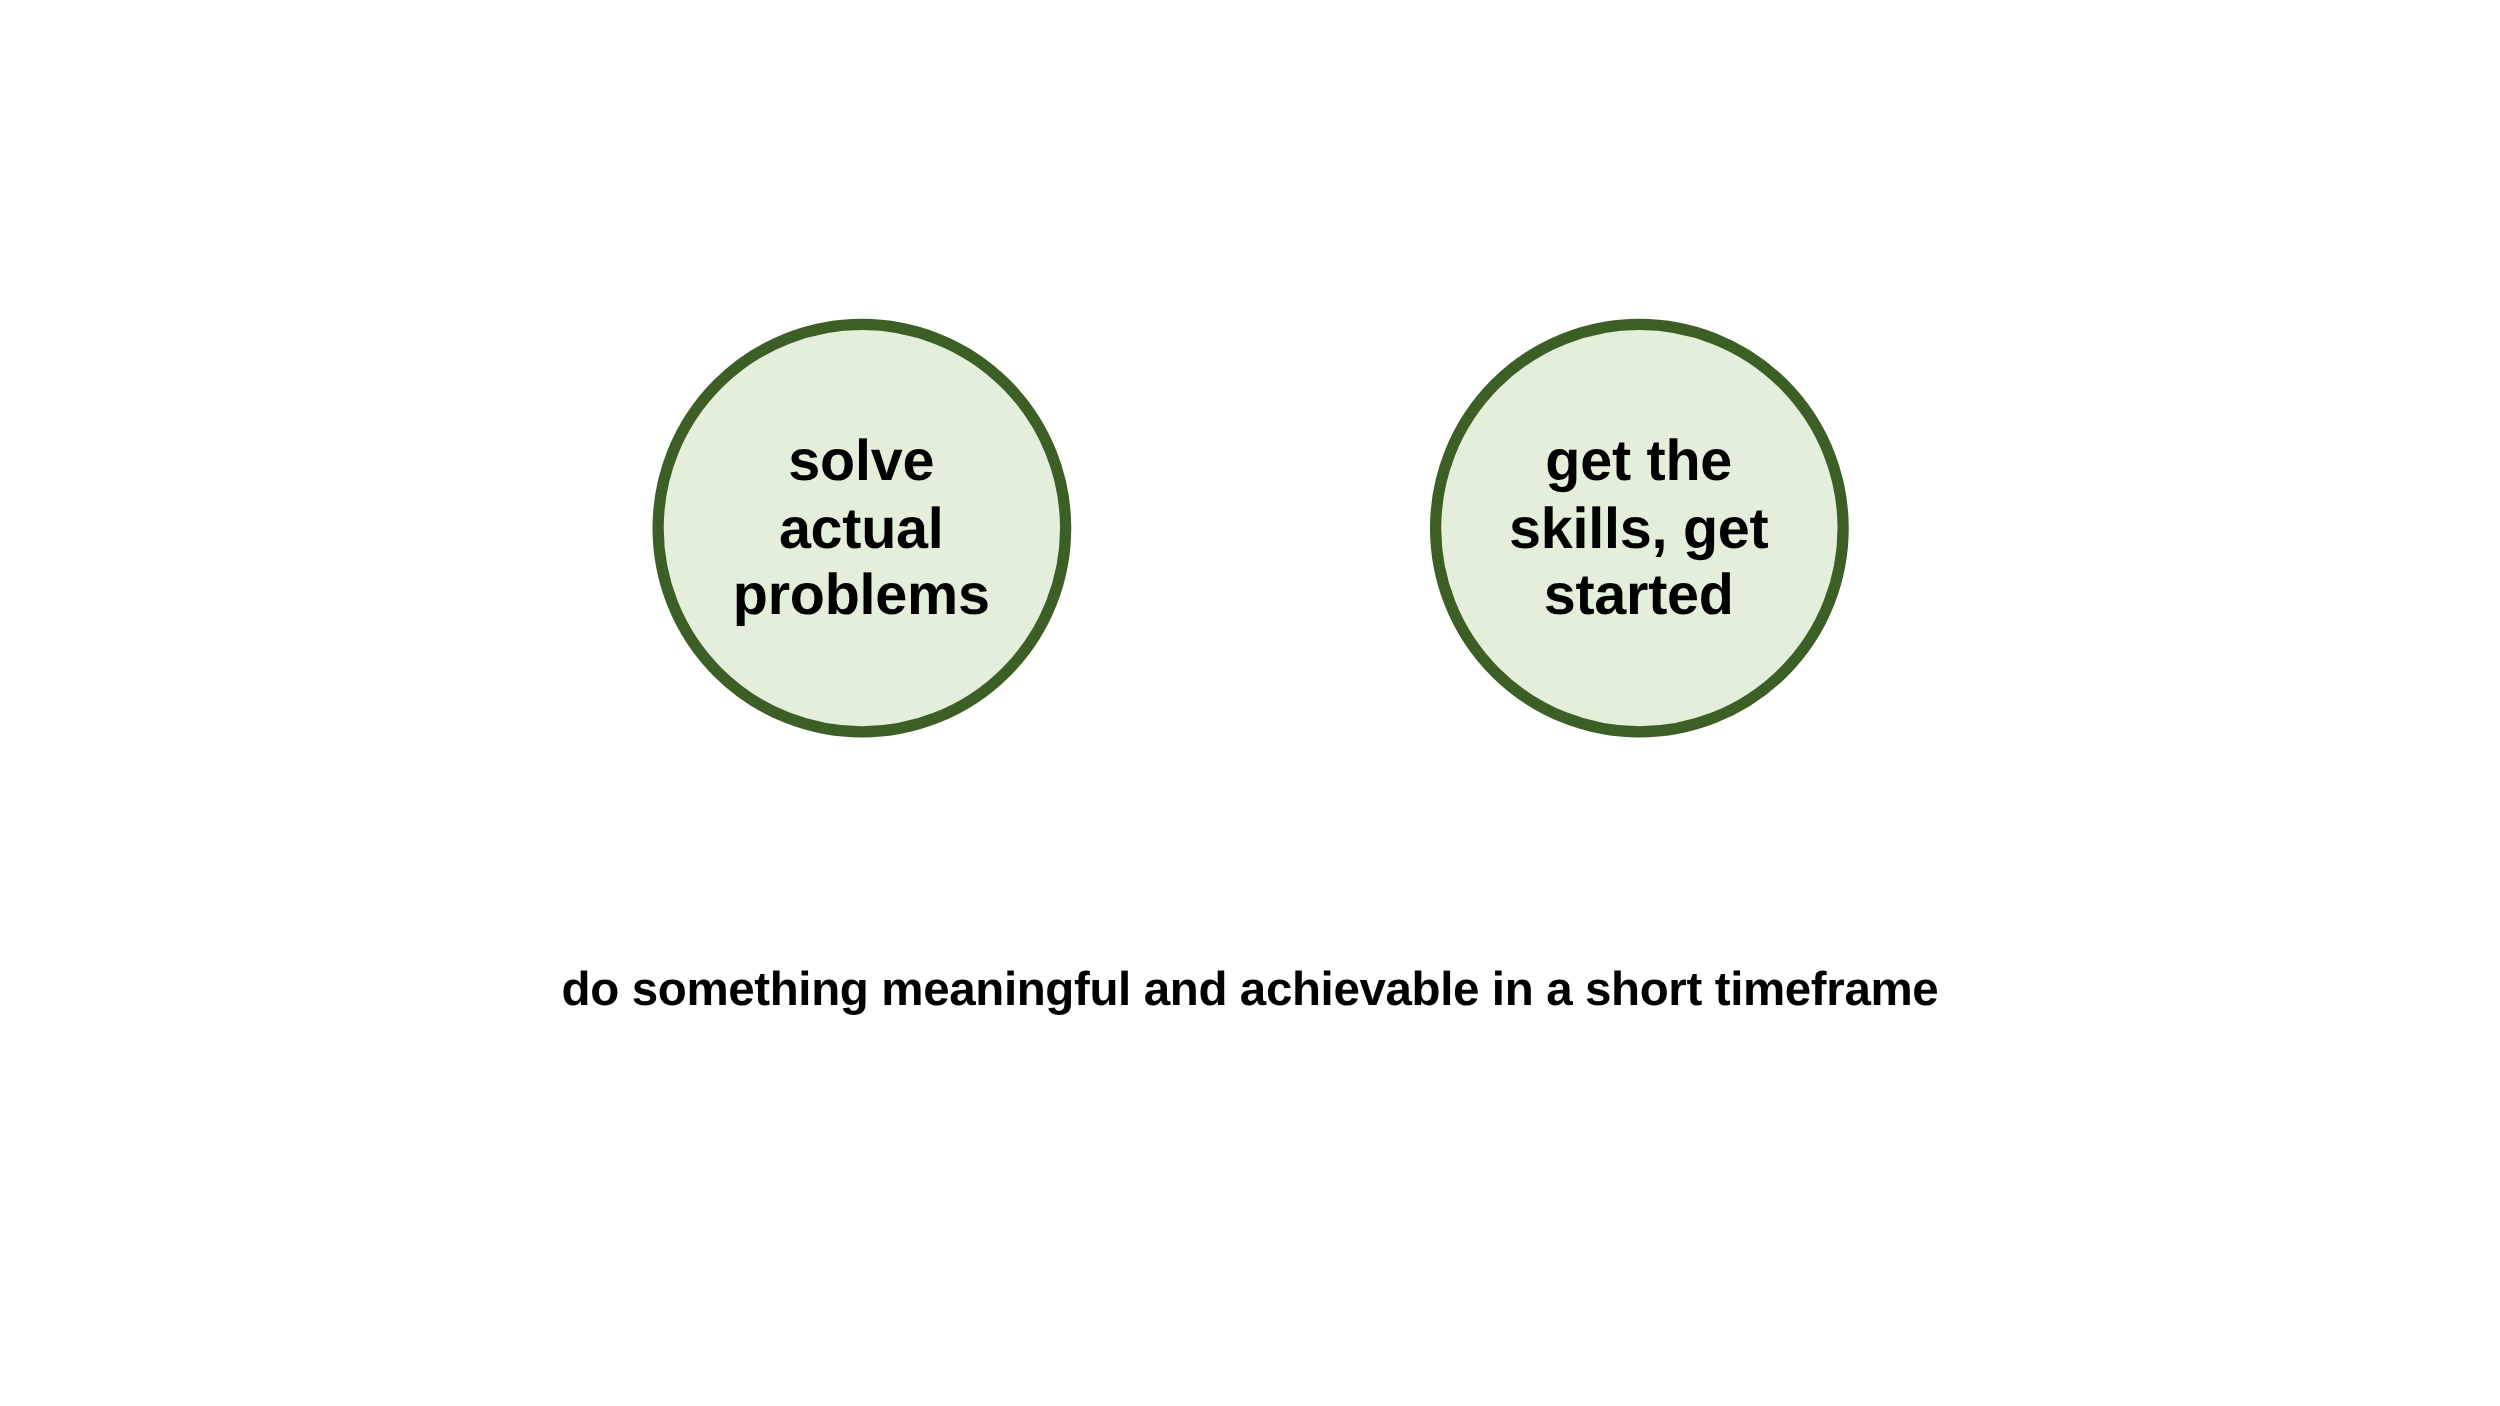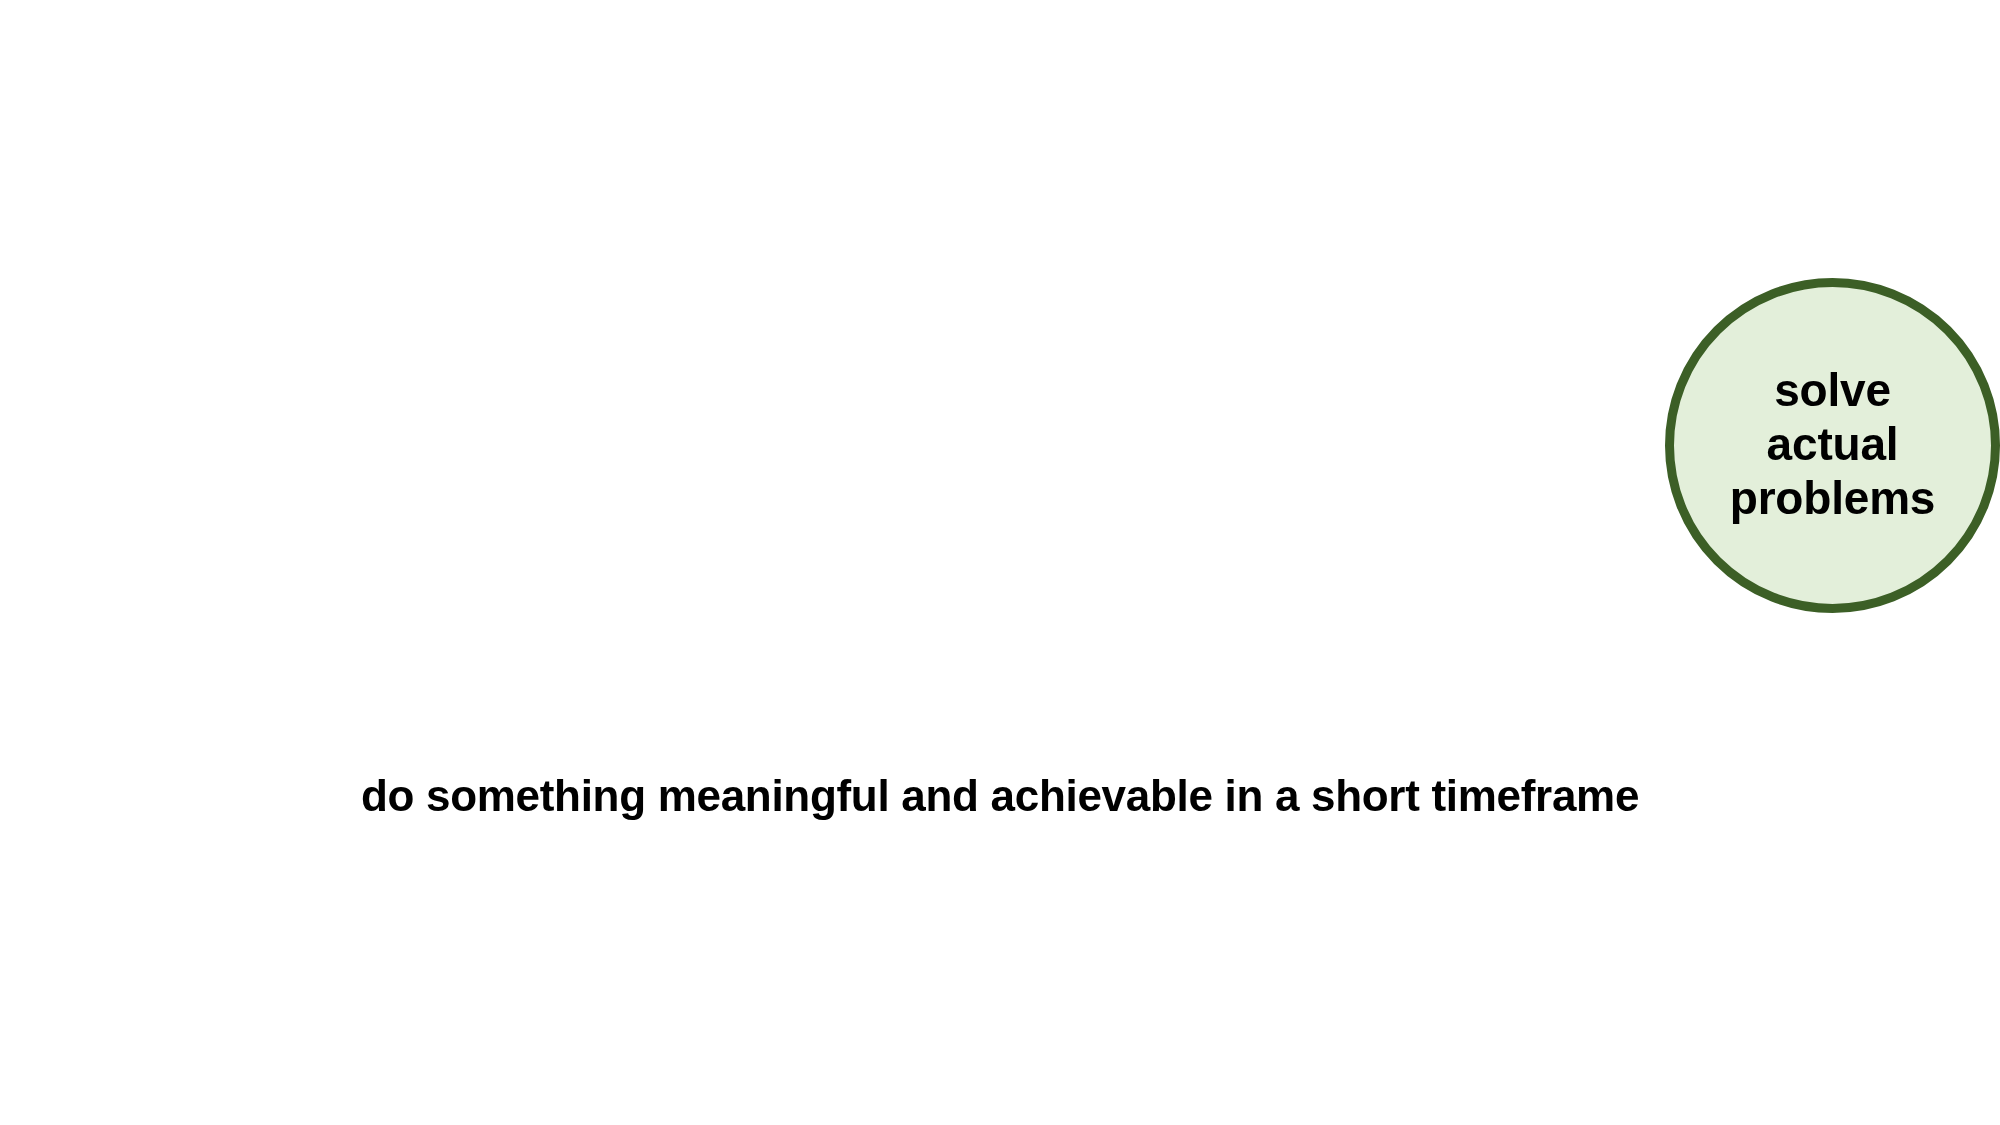--- a/index.html
+++ b/index.html
@@ -24,23 +24,22 @@
 
   
   .circle-row {
     position: absolute;
     left: 0;
     top: 255px;
     width: 2000px;
     height: 380px;
     display: flex;
     justify-content: center;
-    align-items: flex-end;
+    align-items: flex-start;
     gap: 287px;
-    flex-direction: column;
   }
 
   .circle {
     width: 335px;
     height: 335px;
     border-radius: 50%;
     background: #e3efda;
     border: 9px solid #3c5f26;
     box-sizing: border-box;
     display: flex;
@@ -65,41 +64,46 @@
   .caption {
     position: absolute;
     left: 0;
     top: 770px;
     width: 2000px;
     text-align: center;
   }
 
   .caption-text {
     display: inline-block;
-    font-size: 44px;
+    font-size: 38px;
     font-weight: bold;
     color: #000000;
     letter-spacing: -0.3px;
     line-height: 1.2;
   }
 </style>
 </head>
 <body>
 
 <div id="canvas">
 
   <div class="circle-row">
 
     <div class="circle">
       <div class="circle-label">solve
 actual
 problems</div>
     </div>
 
 
+    <div class="circle">
+      <div class="circle-label">get the
+skills, get
+started</div>
+    </div>
 
   </div>
 
   <div class="caption">
     <span class="caption-text">do something meaningful and achievable in a short timeframe</span>
   </div>
 
 </div>
 
 </body></html>

